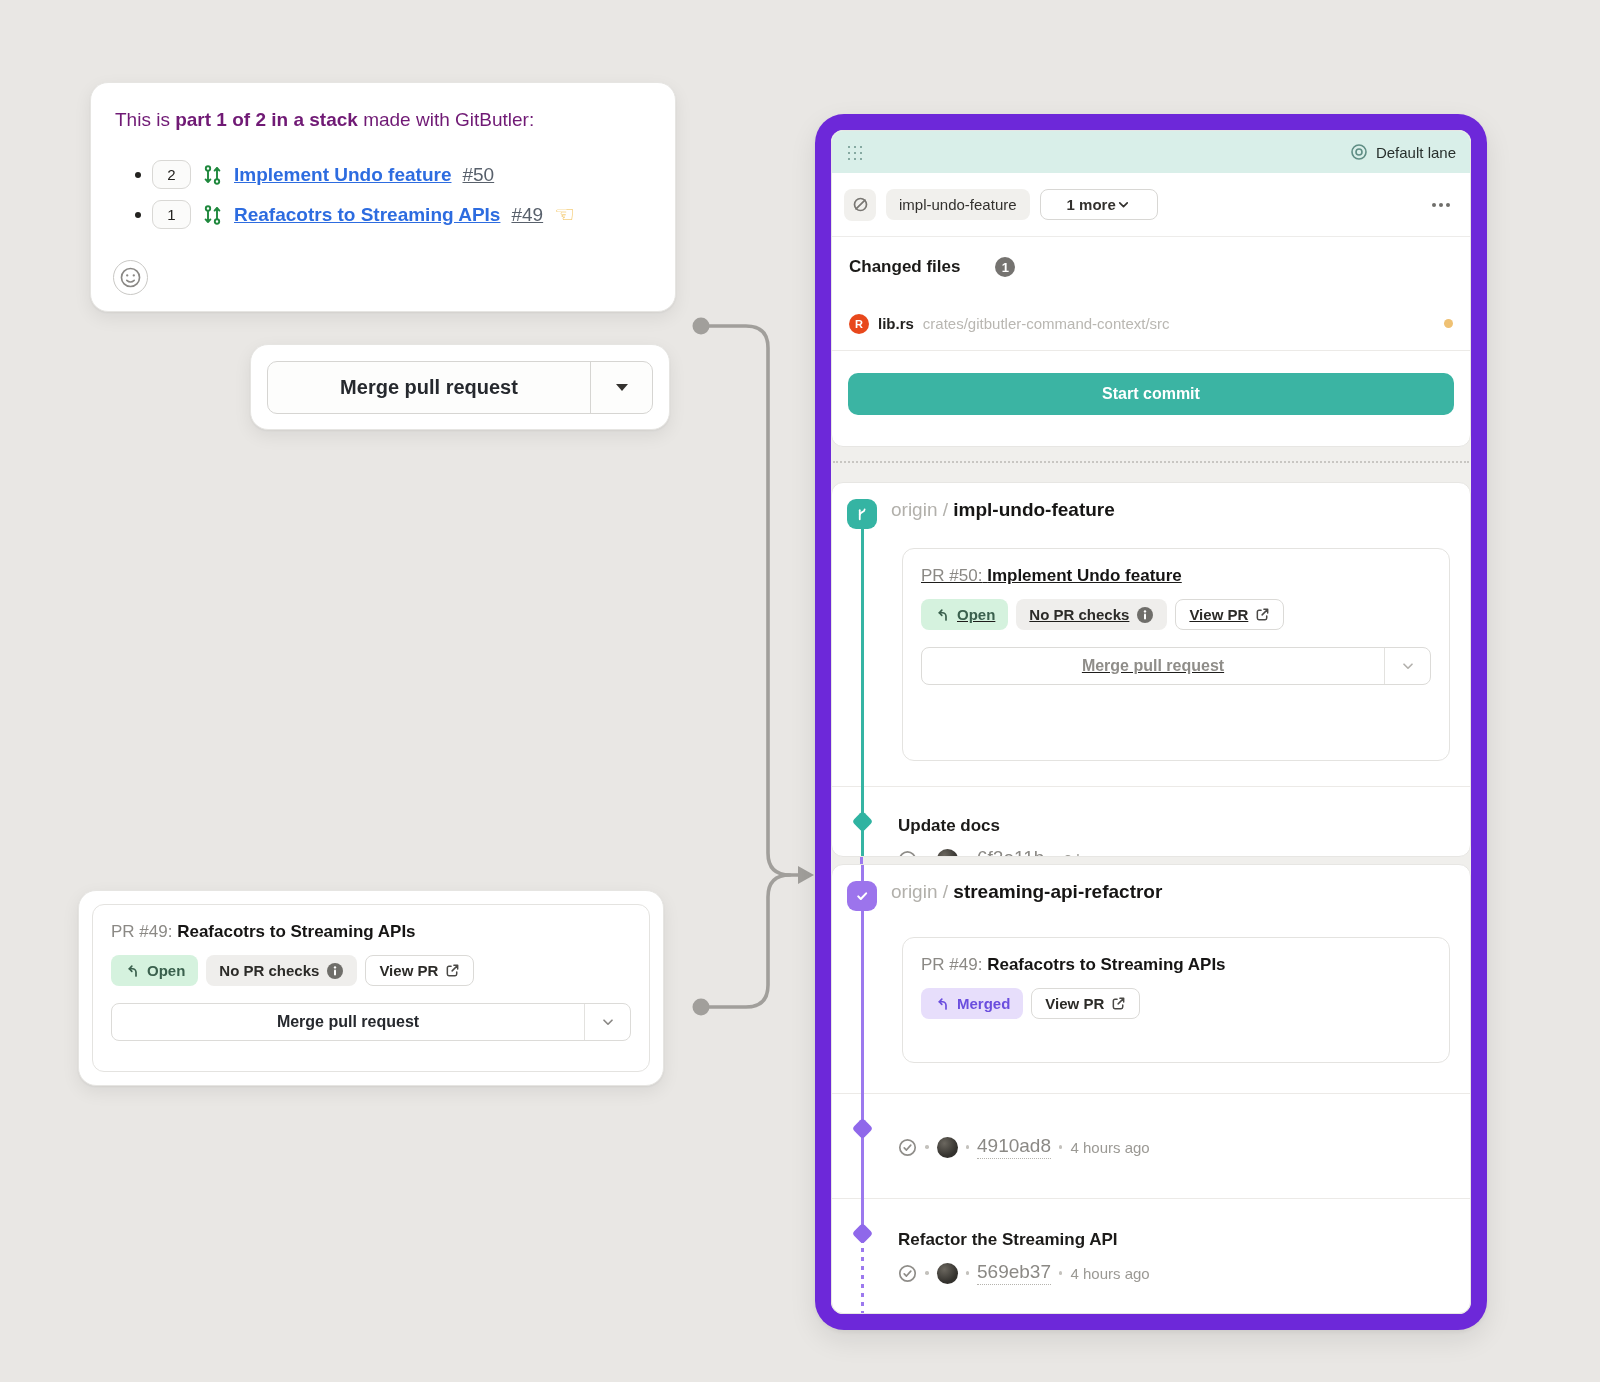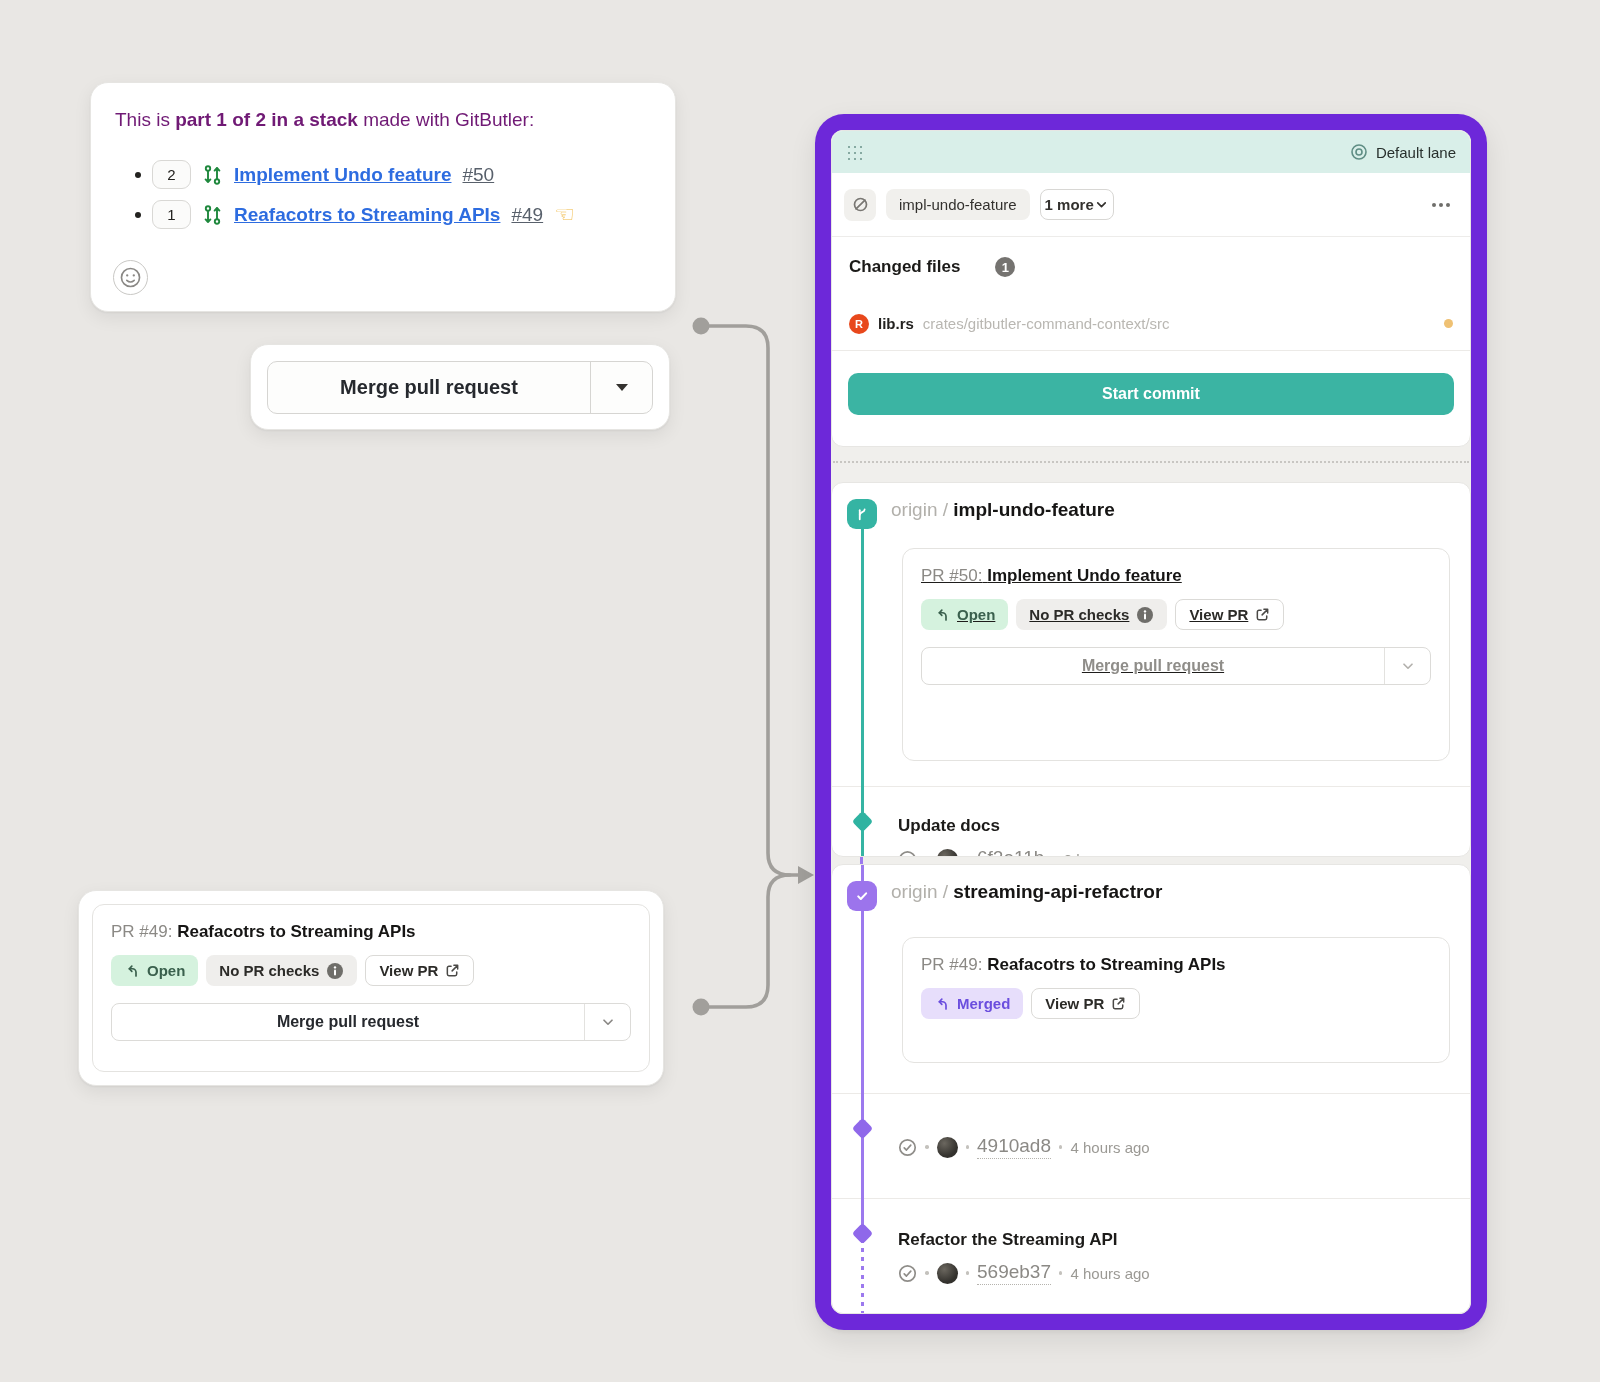--- a/index.html
+++ b/index.html
@@ -103,21 +103,21 @@
     background-image: radial-gradient(#86aaa2 1.4px, transparent 1.5px);
     background-size:6px 6px; background-position:0 0; }
   .lane-title-wrap { margin-left:auto; display:flex; align-items:center; gap:8px;
     font-size:15px; color:#28302d; font-weight:500; }
   .branch-row { height:64px; display:flex; align-items:center; gap:10px; padding:0 12px;
     border-bottom:1px solid #edecea; }
   .icon-sq { width:32px; height:32px; border-radius:8px; background:#f1f0ed;
     display:flex; align-items:center; justify-content:center; }
   .branch-pill { height:31px; padding:0 13px; border-radius:8px; background:#f1f0ed;
     display:flex; align-items:center; font-size:15px; font-weight:500; color:#33312e; }
-  .more-btn { height:31px; padding:0 4px; border-radius:8px; border:1px solid #d8d7d4; background:#fff;
+  .more-btn { height:31px; padding:0 26px; border-radius:8px; border:1px solid #d8d7d4; background:#fff;
     display:flex; align-items:center; font-size:15px; font-weight:600; color:#33312e; }
   .kebab { margin-left:auto; padding-right:8px; display:flex; gap:3px; }
   .kebab i { width:4px; height:4px; border-radius:50%; background:#6f6e6b; }
   .changed-row { height:60px; display:flex; align-items:center; padding:0 17px;gap:26px; }
   .changed-label { font-size:17px; font-weight:700; color:#1b1a18; }
   .count-badge { width:20px; height:20px; border-radius:50%; background:#757370; color:#fff;
     font-size:13px; font-weight:700; display:flex; align-items:center; justify-content:center; margin-left:9px; }
   .file-row { height:54px; display:flex; align-items:center; gap:9px; padding:0 17px;
     border-bottom:1px solid #eceae7; }
   .rust-icon { width:20px; height:20px; border-radius:50%; background:#e8481c; color:#fff;

